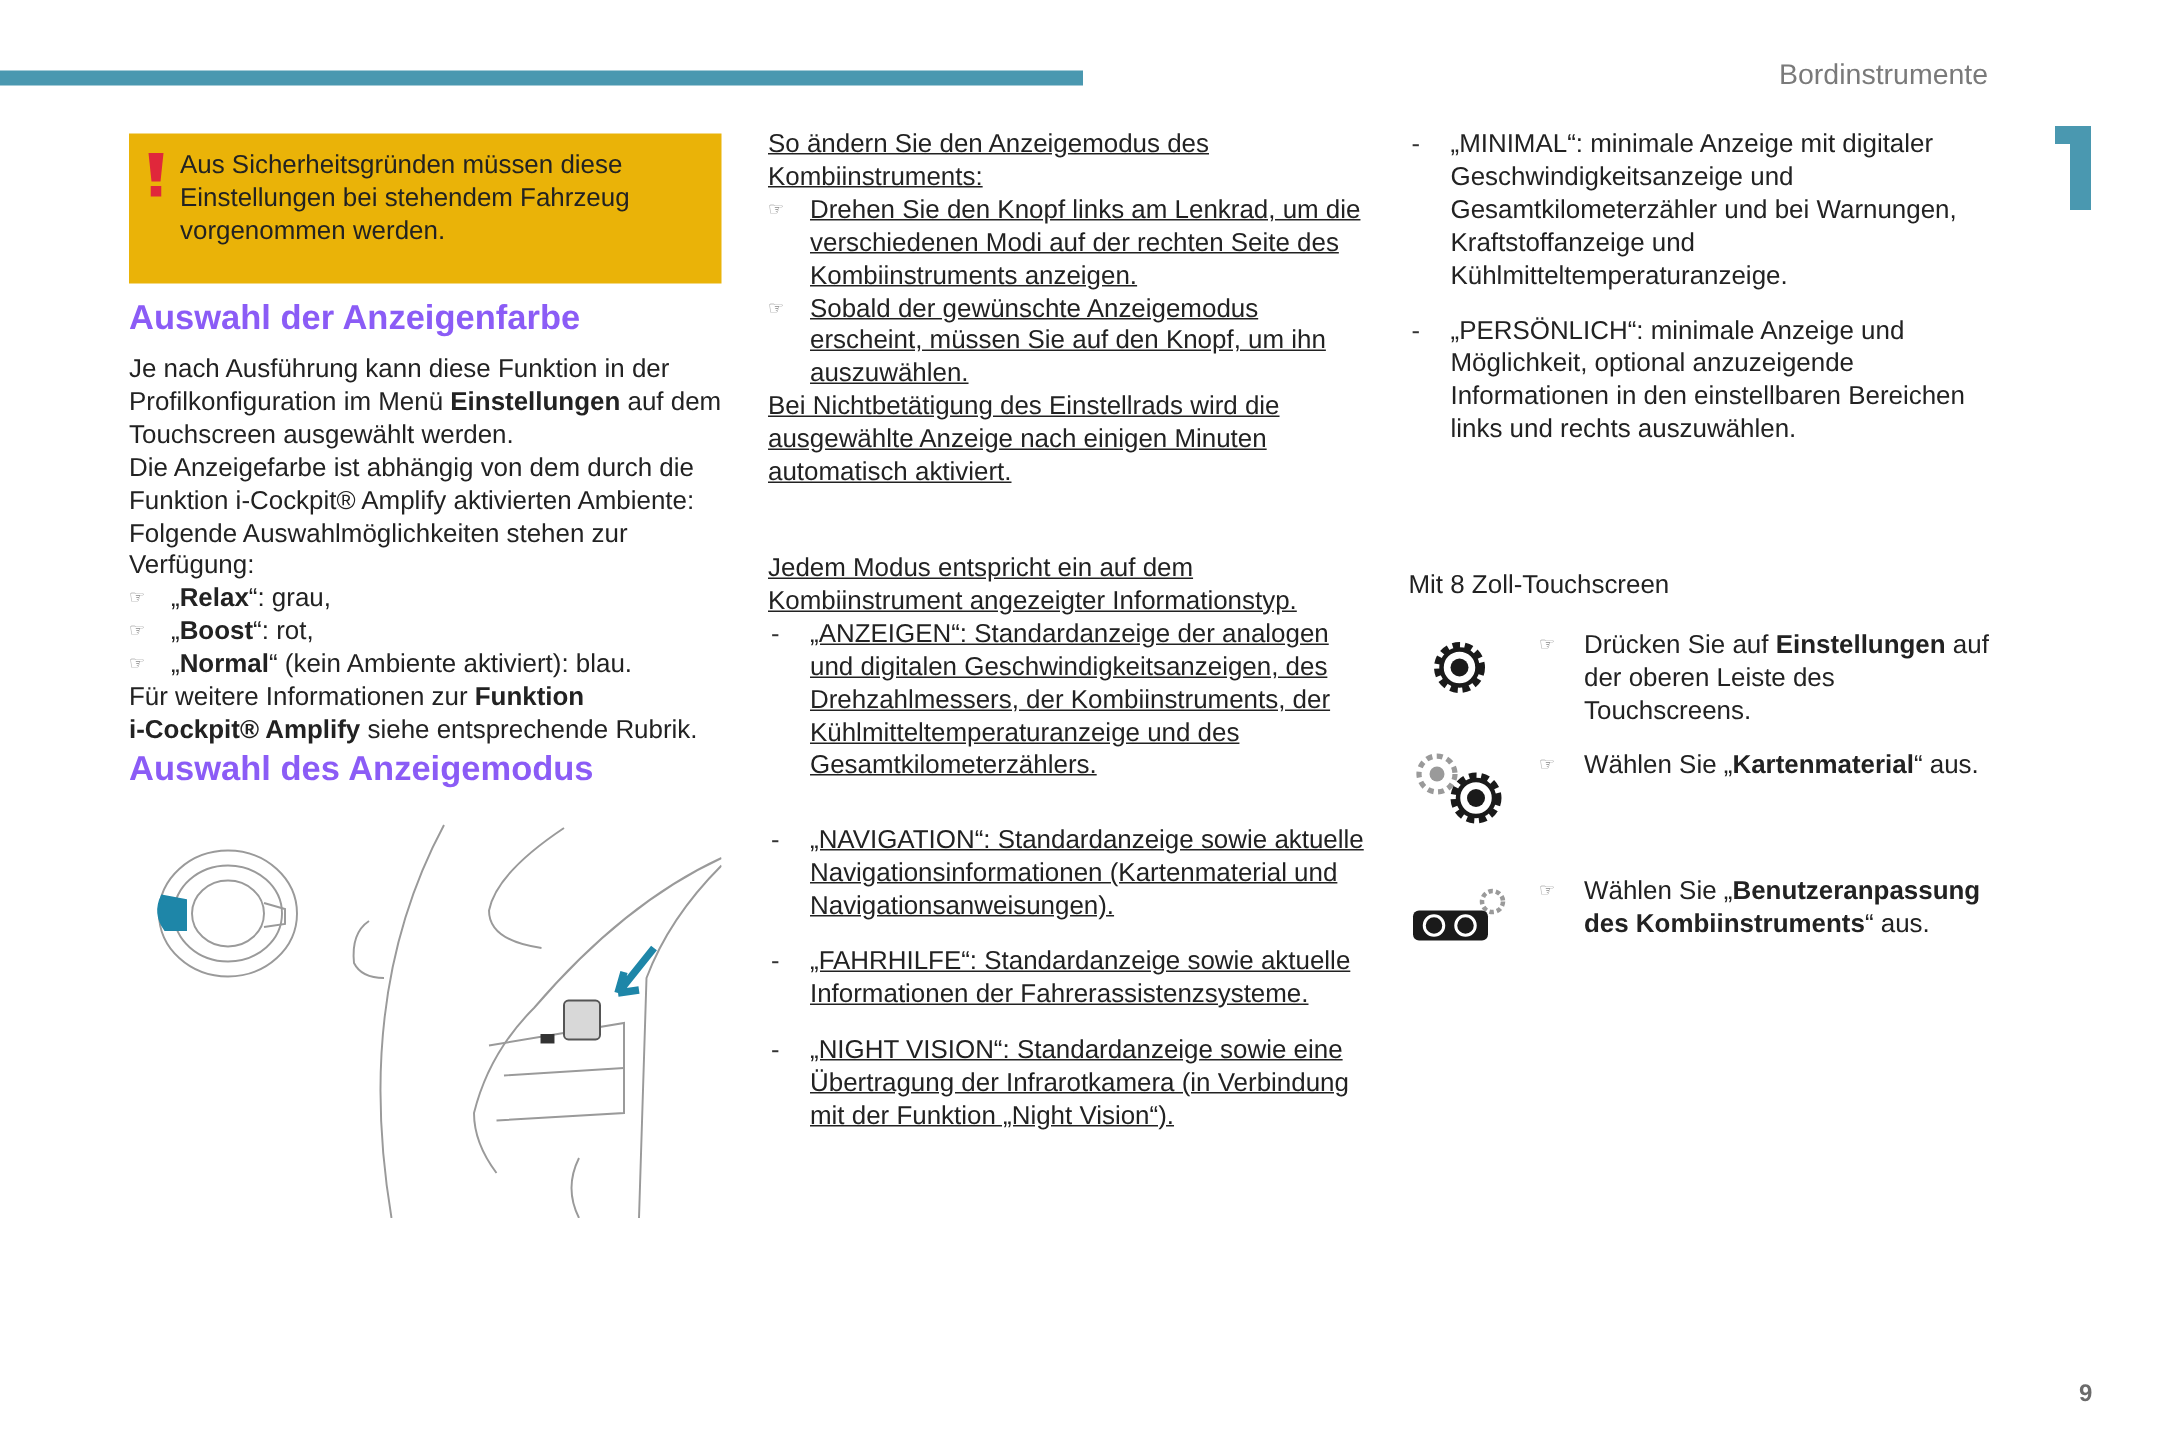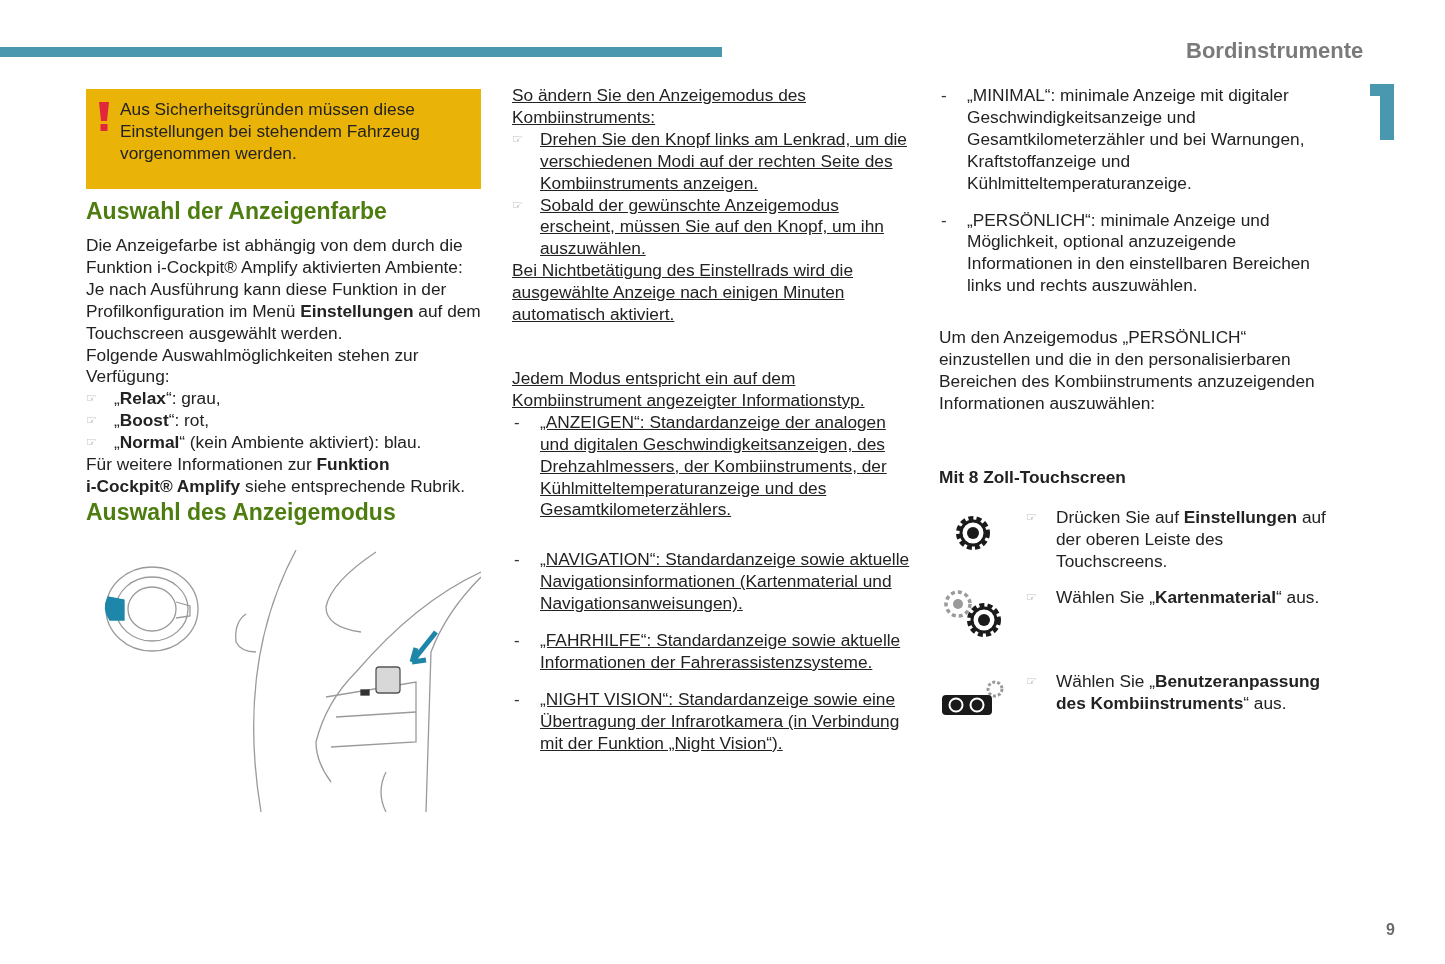--- a/index.html
+++ b/index.html
@@ -1,36 +1,36 @@
 <!DOCTYPE html>
 <html><head>
 <meta charset="utf-8">
 <style>
   * { box-sizing: border-box; margin: 0; padding: 0; }
   html, body { width: 1445px; height: 964px; background: #ffffff; overflow: hidden; }
   body { position: relative; font-family: "Liberation Sans", sans-serif; color: #222222; font-size: 17.3px; line-height: 21.9px; }
   .topbar { position: absolute; left: 0; top: 47px; width: 722px; height: 10px; background: #4a98b0; }
-  .section-title { position: absolute; top: 40px; left: 1186px; font-size: 22px; color: #7a7a7a; font-weight: bold; }
+  .section-title { position: absolute; top: 40px; left: 1186px; font-size: 19px; color: #7a7a7a; }
   .chapter-num { position: absolute; left: 1370px; top: 84px; width: 24px; height: 56px; }
   .page-num { position: absolute; left: 1386px; top: 919px; font-size: 16px; font-weight: bold; color: #6b6b6b; }
 
   .col { position: absolute; }
   .col1 { left: 86px; top: 89px; width: 395px; }
   .col2 { left: 512px; top: 85px; width: 400px; text-decoration: underline; }
   .col3 { left: 939px; top: 85px; width: 400px; }
 
   .warn { background: #eab308; height: 100px; padding: 10px 10px 0 34px; position: relative; }
   .warn-icon { position: absolute; left: 12px; top: 13px; width: 12px; height: 30px; }
-  h2 { font-size: 23px; font-weight: bold; line-height: 28px; color: #4d7c0f; }
+  h2 { font-size: 23px; font-weight: bold; line-height: 28px; color: #8b5cf6; }
   .b { font-weight: bold; }
   .p { display: block; }
   .li { position: relative; padding-left: 28px; display: block; }
   .li .mk { position: absolute; left: 0; top: 0; font-size: 12px; color: #888; width: 20px; }
   .dash .mk { font-size: 17px; color: #333; left: 2px; }
-  .h3 { font-weight: bold; font-size: 17.3px; }
+  .h3 { font-weight: normal; font-size: 17.3px; }
 
   .step { position: relative; padding-left: 117px; }
   .step .mk2 { position: absolute; left: 87px; top: 0; font-size: 12px; color: #888; }
   .step-icon { position: absolute; left: 0; }
 </style>
 </head>
 <body>
 
 <div class="topbar"></div>
 <div class="section-title">Bordinstrumente</div>
@@ -42,22 +42,22 @@
 <div class="col col1">
   <div class="warn">
     <svg class="warn-icon" viewBox="0 0 12 30">
       <path d="M1 0 H11 L9 19 H3 Z" fill="#e0273b"></path>
         <rect x="2.5" y="22" width="7" height="7" fill="#e0273b"></rect>
     </svg>
     <span class="p">Aus Sicherheitsgründen müssen diese Einstellungen bei stehendem Fahrzeug vorgenommen werden.</span>
   </div>
   <h2 style="margin-top:8px">Auswahl der Anzeigenfarbe</h2>
   <div style="margin-top:10px">
+    <span class="p"><span>Je nach Ausführung kann diese Funktion in der Profilkonfiguration im Menü </span><span class="b">Einstellungen</span><span> auf dem Touchscreen ausgewählt werden.</span></span>
     <span class="p">Die Anzeigefarbe ist abhängig von dem durch die Funktion i-Cockpit® Amplify aktivierten Ambiente:</span>
-    <span class="p"><span>Je nach Ausführung kann diese Funktion in der Profilkonfiguration im Menü </span><span class="b">Einstellungen</span><span> auf dem Touchscreen ausgewählt werden.</span></span>
     <span class="p">Folgende Auswahlmöglichkeiten stehen zur Verfügung:</span>
     <span class="li"><span class="mk">☞</span><span>„</span><span class="b">Relax</span><span>“: grau,</span></span>
     <span class="li"><span class="mk">☞</span><span>„</span><span class="b">Boost</span><span>“: rot,</span></span>
     <span class="li"><span class="mk">☞</span><span>„</span><span class="b">Normal</span><span>“ (kein Ambiente aktiviert): blau.</span></span>
     <span class="p"><span>Für weitere Informationen zur </span><span class="b">Funktion</span><br><span class="b">i-Cockpit® Amplify</span><span> siehe entsprechende Rubrik.</span></span>
   </div>
   <h2 style="">Auswahl des Anzeigemodus</h2>
   <svg width="395" height="270" viewBox="0 0 395 270" style="margin-top:16px" fill="none" stroke="#9a9a9a" stroke-width="1.3">
     <g>
       <ellipse cx="66" cy="67" rx="46" ry="42"></ellipse>
@@ -94,21 +94,20 @@
   <span class="li dash"><span class="mk">-</span><span>„FAHRHILFE“: Standardanzeige sowie aktuelle Informationen der Fahrerassistenzsysteme.</span></span>
   <div style="height:15px"></div>
   <span class="li dash"><span class="mk">-</span><span>„NIGHT VISION“: Standardanzeige sowie eine Übertragung der Infrarotkamera (in Verbindung mit der Funktion „Night Vision“).</span></span>
 </div>
 
 <div class="col col3">
   <span class="li dash"><span class="mk">-</span><span>„MINIMAL“: minimale Anzeige mit digitaler Geschwindigkeitsanzeige und Gesamtkilometerzähler und bei Warnungen, Kraftstoffanzeige und Kühlmitteltemperaturanzeige.</span></span>
   <div style="height:15px"></div>
   <span class="li dash"><span class="mk">-</span><span>„PERSÖNLICH“: minimale Anzeige und Möglichkeit, optional anzuzeigende Informationen in den einstellbaren Bereichen links und rechts auszuwählen.</span></span>
   <div style="height:30px"></div>
-  <span class="p">Um den Anzeigemodus „PERSÖNLICH“ einzustellen und die in den personalisierbaren Bereichen des Kombiinstruments anzuzeigenden Informationen auszuwählen:</span>
   <div style="height:52px"></div>
   <span class="p h3">Mit 8 Zoll-Touchscreen</span>
   <div style="height:18px"></div>
 
   <div class="step" style="height:80px">
     <svg class="step-icon" style="left:14px;top:6px" width="40" height="40" viewBox="0 0 40 40">
       <circle cx="20" cy="20" r="15" fill="none" stroke="#1a1a1a" stroke-width="4" stroke-dasharray="5 3.2"></circle>
       <circle cx="20" cy="20" r="12" fill="none" stroke="#1a1a1a" stroke-width="3"></circle>
       <circle cx="20" cy="20" r="6" fill="#1a1a1a"></circle>
     </svg>

